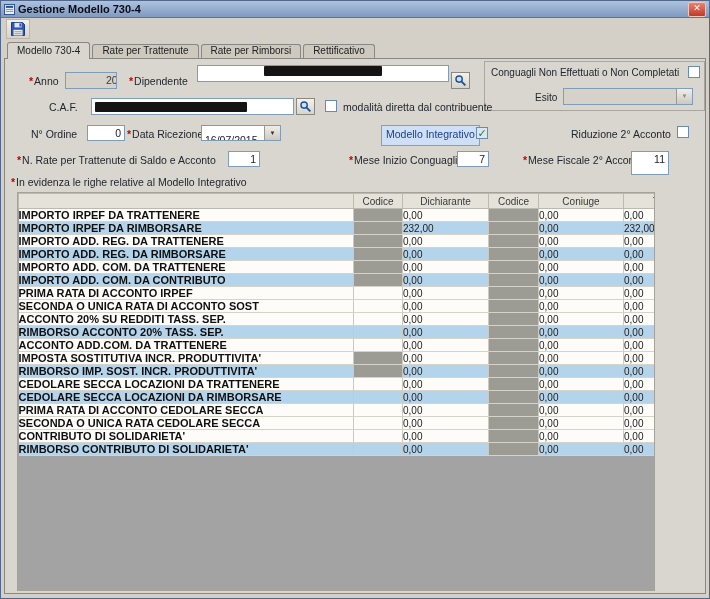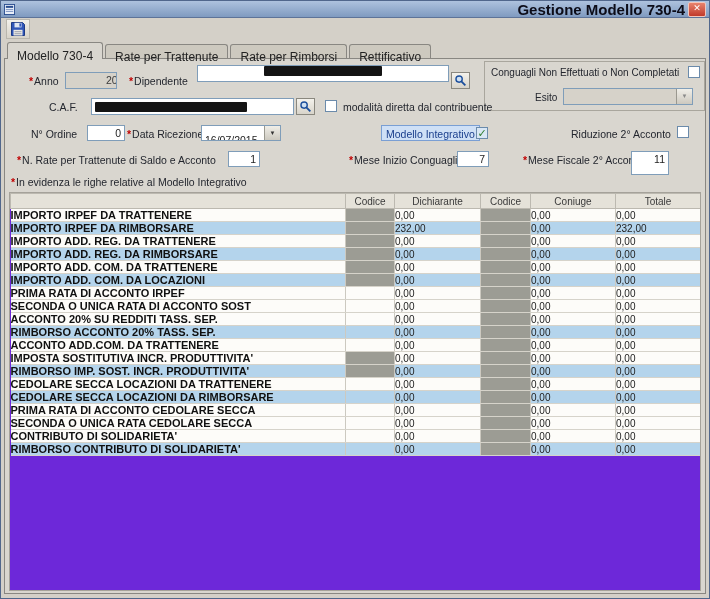--- a/index.html
+++ b/index.html
@@ -4,32 +4,32 @@
 <style>
   html,body{margin:0;padding:0;}
   body{width:710px;height:599px;overflow:hidden;background:#d4d0c8;
        font-family:"Liberation Sans","DejaVu Sans",sans-serif;font-size:10.5px;color:#222;}
   .window{position:absolute;inset:0;border:1px solid #51678c;box-sizing:border-box;background:#d4d0c8;}
 
   
   .titlebar{position:absolute;left:0;top:0;right:0;height:17px;display:flex;align-items:center;
             padding:0 3px;gap:3px;background:linear-gradient(#aec2de,#7f9ac0);border-bottom:1px solid #5d7398;box-sizing:border-box;}
   .appicon{width:11px;height:11px;flex:0 0 auto;}
-  .title{flex:1;text-align:right;font-weight:bold;font-size:15px;color:#0c0c18;line-height:15px;}
+  .title{flex:1;text-align:left;font-weight:bold;font-size:11px;color:#0c0c18;line-height:15px;}
   .closebtn{width:16px;height:13px;background:linear-gradient(#e8836d,#c0392b);border:1px solid #f2c6bb;
             border-radius:2px;color:#fff;font-size:9px;line-height:11px;text-align:center;cursor:pointer;flex:0 0 auto;}
 
   
   .toolbar{position:absolute;left:0;top:17px;right:0;height:22px;background:#d4d0c8;display:flex;align-items:center;padding-left:5px;box-sizing:border-box;}
   .toolbtn{width:24px;height:20px;padding:1px;border:1px solid #b9b6ad;background:linear-gradient(#f2f0ea,#d7d3c9);
            display:flex;align-items:center;justify-content:center;cursor:pointer;}
 
   
   .tabstrip{position:absolute;left:6px;top:40px;height:17px;display:flex;align-items:flex-end;z-index:5;}
-  .tab{box-sizing:border-box;height:14px;line-height:12px;padding:6px 9px;margin-right:2px;font-size:12px;
+  .tab{box-sizing:border-box;height:14px;line-height:12px;padding:0 9px;margin-right:2px;font-size:10px;
        background:#cdc9bf;border:1px solid #898782;border-bottom:none;border-radius:3px 3px 0 0;cursor:pointer;color:#222;}
   .tab.active{height:17px;line-height:15px;background:#d9d6cf;margin-bottom:-1px;z-index:6;position:relative;font-weight:normal;}
 
   
   .panel{position:absolute;left:3px;right:3px;top:57px;bottom:4px;background:#d9d6cf;border:1px solid #898782;box-sizing:border-box;}
 
   .lbl{position:absolute;font-size:10.5px;color:#23262e;white-space:nowrap;line-height:12px;}
   .req{color:#c00000;font-style:normal;font-weight:bold;margin-right:1px;}
 
   .txt{position:absolute;box-sizing:border-box;height:17px;background:#fff;border:1px solid #7f9db9;
@@ -52,24 +52,24 @@
   .combo .combotext{flex:1;padding:7px 3px;font-size:10.5px;line-height:15px;overflow:hidden;white-space:nowrap;}
   .droparrow{width:15px;background:linear-gradient(#f0eee8,#cdc9bf);border-left:1px solid #9a988f;
              font-size:6px;line-height:15px;text-align:center;color:#333;flex:0 0 auto;}
   .combo.disabled{background:#d6d2c9;}
   .combo.disabled .droparrow{color:#8a8a8a;}
 
   .groupbox{position:absolute;left:479px;top:2px;width:221px;height:50px;border:1px solid #a9a69d;
             box-sizing:border-box;background:#d9d6cf;}
   .groupbox .lbl{font-size:10px;text-align:right;}
 
-  .hl-label{position:absolute;font-size:10.5px;line-height:14px;height:16px;box-sizing:border-box;padding:1px 4px;
+  .hl-label{position:absolute;font-size:10.5px;line-height:14px;height:21px;box-sizing:border-box;padding:1px 4px;
             background:#cfe0f6;color:#1a3e8c;border:1px solid #7a9fd4;white-space:nowrap;}
 
-  .tablewrap{position:absolute;left:4px;top:133px;width:692px;height:399px;background:#6d28d9;
+  .tablewrap{position:absolute;left:12px;top:133px;width:638px;height:399px;background:#a3a3a3;
              border:1px solid #a5a29a;box-sizing:border-box;overflow:hidden;}
   table.grid{border-collapse:collapse;table-layout:fixed;width:690px;}
   table.grid th{background:#e5e2d9;border:1px solid #bcb9b0;font-size:10px;font-weight:normal;color:#3a3a3a;height:14px;padding:0;}
   table.grid td{height:12px;padding:0;border-right:1px solid #ccc9c0;border-bottom:1px solid #d6d3ca;
                 overflow:hidden;white-space:nowrap;box-sizing:border-box;}
   td.lbl-cell{font-size:11px;font-weight:bold;padding-left:2px;color:#101010;background:#fdfcf9;}
   td.code-cell{background:#fdfcf9;}
   td.code-cell.gray{background:#9c9c94;}
   td.val-cell{font-size:10px;text-align:left;padding-right:3px;background:#fdfcf9;}
   tr.hl td.lbl-cell,tr.hl td.val-cell,tr.hl td.code-cell:not(.gray){background:#b4d4ec;}
@@ -231,21 +231,21 @@
             </tr>
             <tr>
               <td class="lbl-cell">IMPORTO ADD. COM. DA TRATTENERE</td>
               <td class="code-cell gray"></td>
               <td class="val-cell">0,00</td>
               <td class="code-cell gray"></td>
               <td class="val-cell">0,00</td>
               <td class="val-cell">0,00</td>
             </tr>
             <tr class="hl">
-              <td class="lbl-cell">IMPORTO ADD. COM. DA LOCAZIONI</td>
+              <td class="lbl-cell">IMPORTO ADD. COM. DA CONTRIBUTO</td>
               <td class="code-cell gray"></td>
               <td class="val-cell">0,00</td>
               <td class="code-cell gray"></td>
               <td class="val-cell">0,00</td>
               <td class="val-cell">0,00</td>
             </tr>
             <tr>
               <td class="lbl-cell">PRIMA RATA DI ACCONTO IRPEF</td>
               <td class="code-cell"></td>
               <td class="val-cell">0,00</td>

